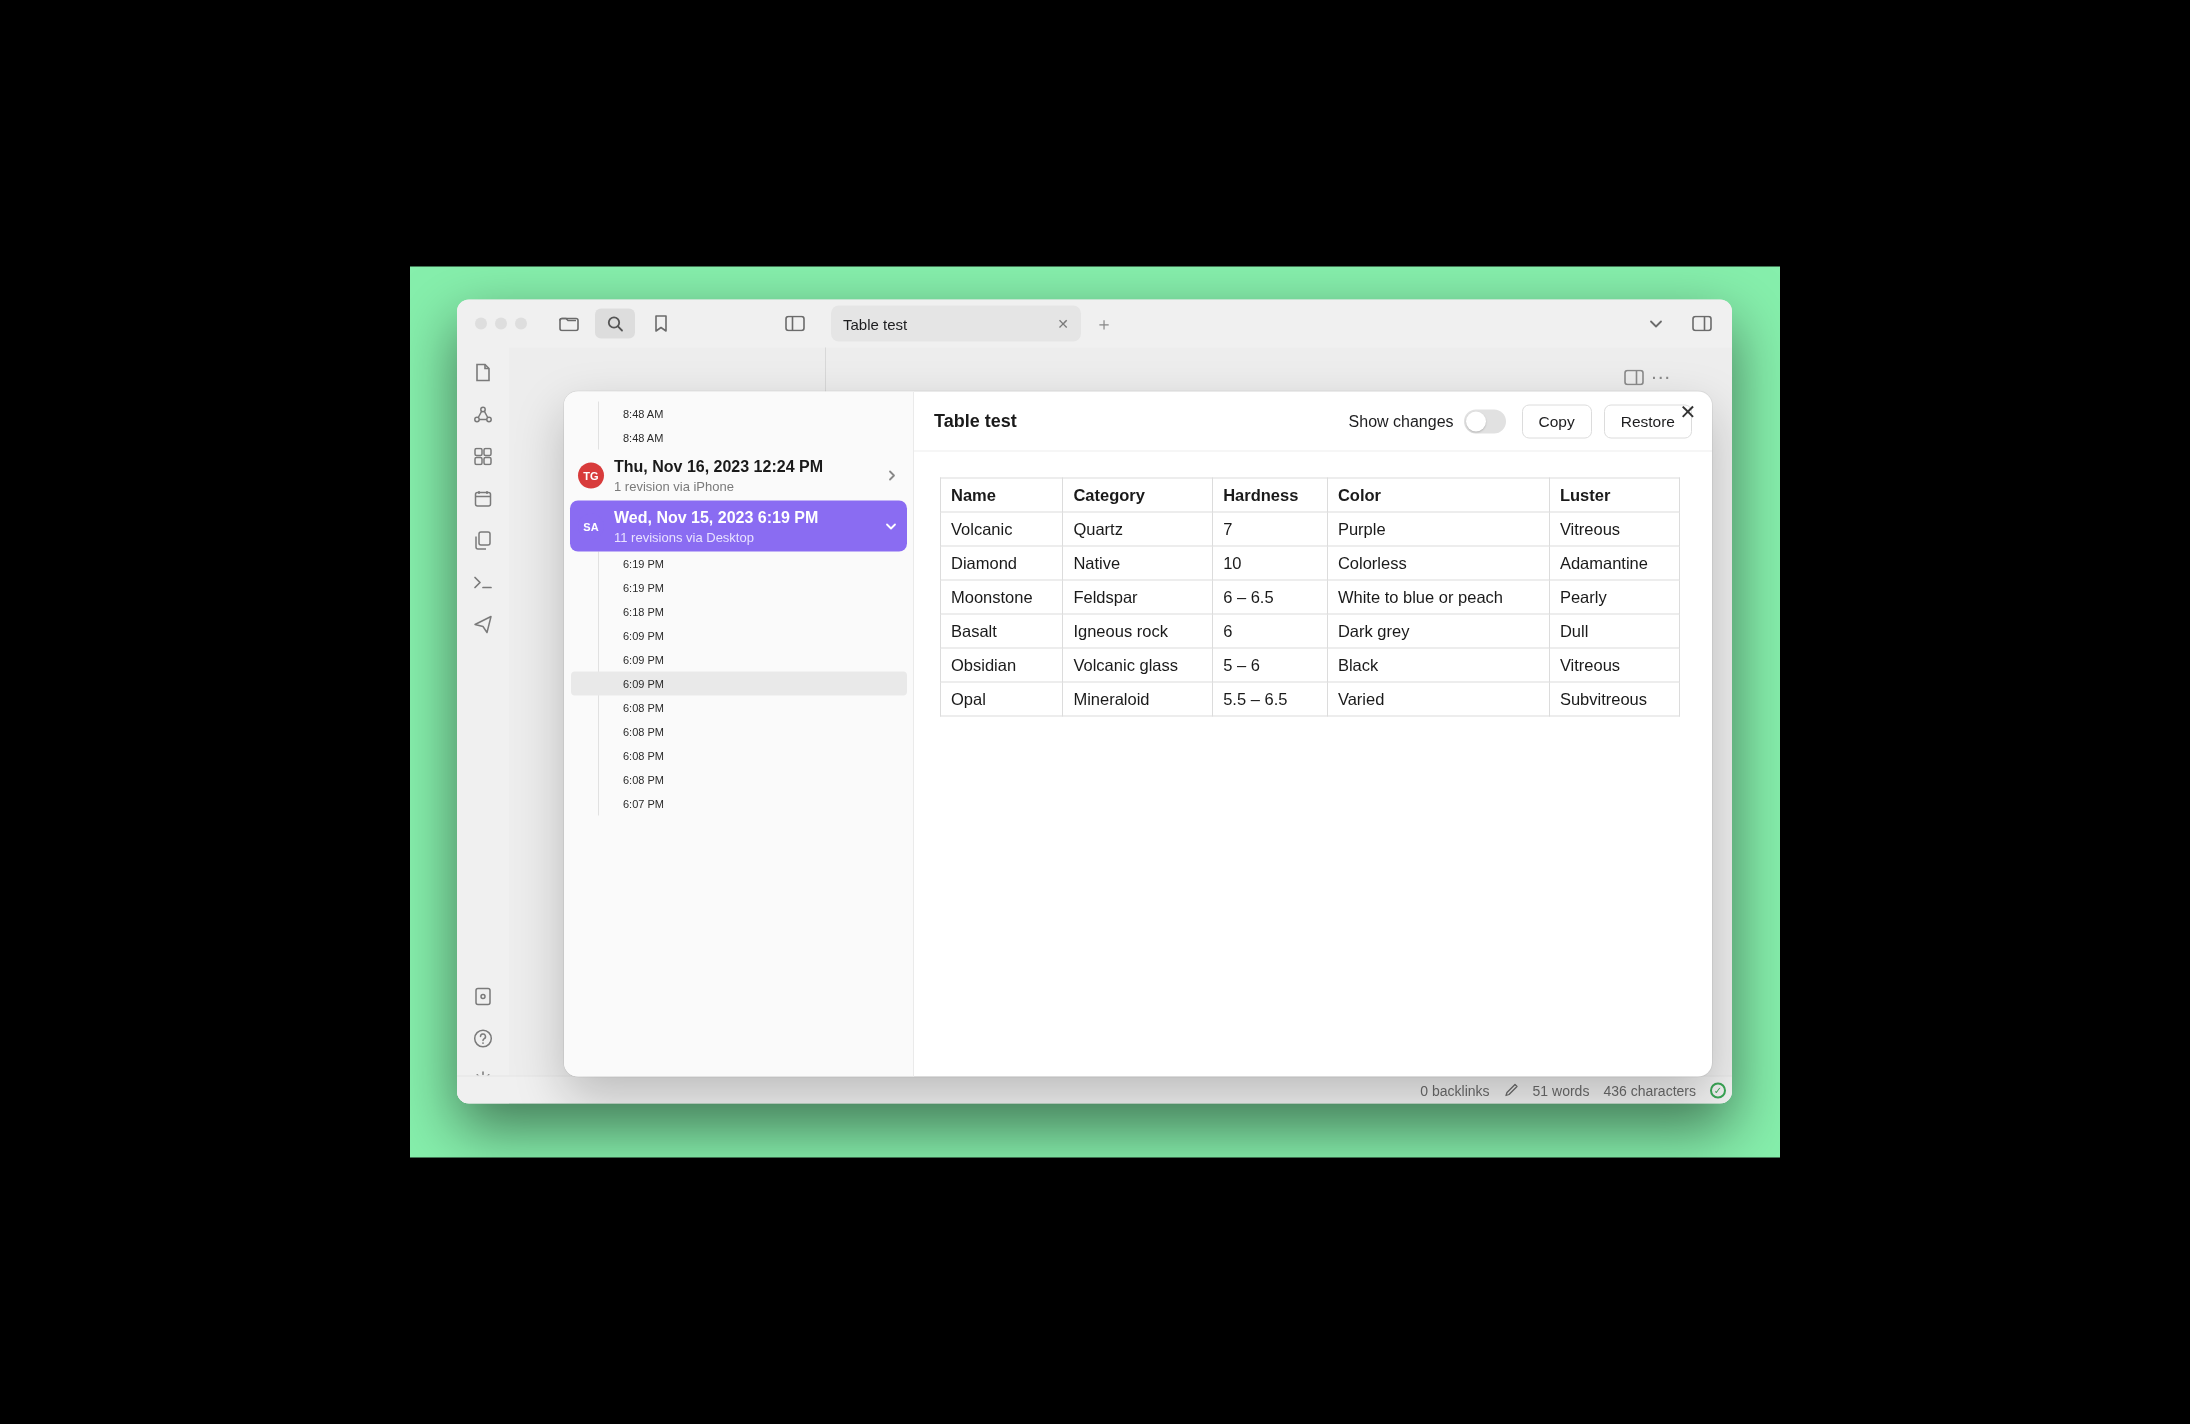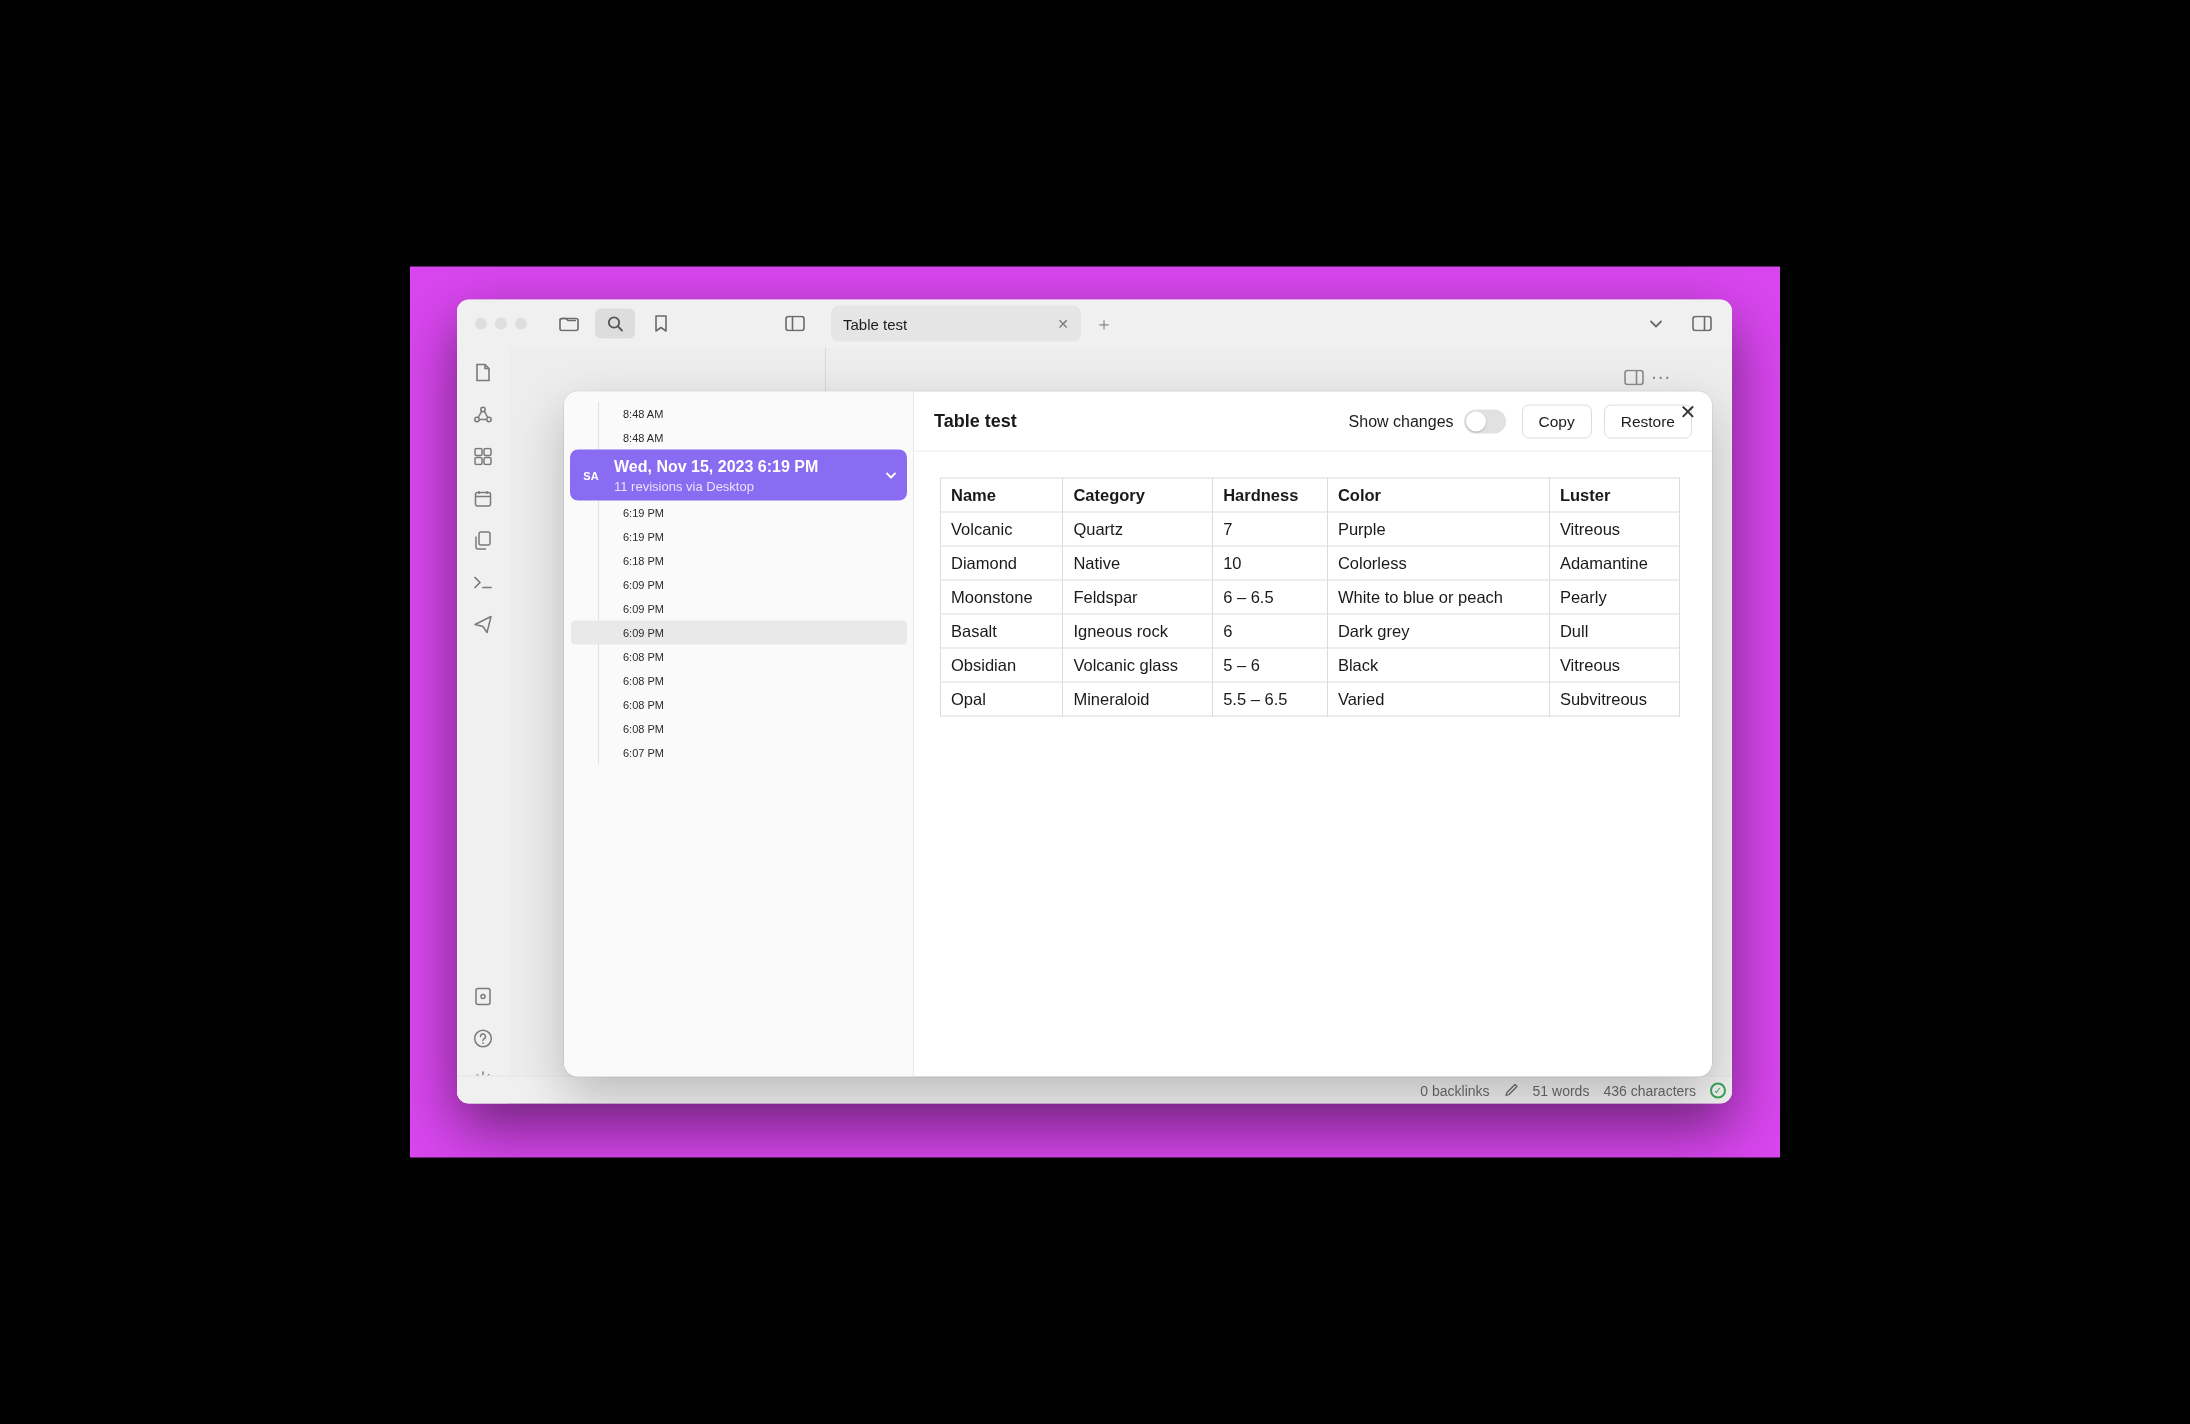--- a/index.html
+++ b/index.html
@@ -9,21 +9,21 @@
     background: #000;
     font-family: -apple-system, BlinkMacSystemFont, "Segoe UI", Helvetica, Arial, sans-serif;
     font-size: 14px;
     color: #1a1a1a;
     overflow: hidden;
   }
   .stage {
     width: 1370px; height: 891px;
     position: absolute; left: 50%; top: 50%;
     transform: translate(-50%, -50%);
-    background: #d946ef;
+    background: #86efac;
   }
   .window {
     position: absolute;
     left: 47px; top: 33px;
     width: 1275px; height: 804px;
     background: #f0f0f0;
     border-radius: 12px;
     box-shadow: 0 24px 60px rgba(0,0,0,0.5);
     overflow: hidden;
   }
@@ -321,20 +321,32 @@
       <span>51 words</span>
       <span>436 characters</span>
       <span class="ok">✓</span>
     </div>
 
     <div class="panel">
       <div class="hist" id="hist">
           <div class="revlist">
             <div class="rev">8:48 AM</div>
             <div class="rev">8:48 AM</div>
+          </div>
+          <div class="blk-hdr">
+            <div class="avatar" style="background:#d83b3b">TG</div>
+            <div class="hdr-main">
+              <div class="hdr-date">Thu, Nov 16, 2023 12:24 PM</div>
+              <div class="hdr-sub">1 revision via iPhone</div>
+            </div>
+            <span class="chev">
+              <svg width="10" height="12" viewBox="0 0 10 12">
+                <path d="M3 2l4 4-4 4" stroke="#888" stroke-width="1.8" fill="none" stroke-linecap="round" stroke-linejoin="round"></path>
+              </svg>
+            </span>
           </div>
           <div class="blk-hdr selected">
             <div class="avatar" style="background:#8a6cf2">SA</div>
             <div class="hdr-main">
               <div class="hdr-date">Wed, Nov 15, 2023 6:19 PM</div>
               <div class="hdr-sub">11 revisions via Desktop</div>
             </div>
             <span class="chev">
               <svg width="12" height="10" viewBox="0 0 12 10">
                 <path d="M2 3l4 4 4-4" stroke="#fff" stroke-width="1.8" fill="none" stroke-linecap="round" stroke-linejoin="round"></path>

